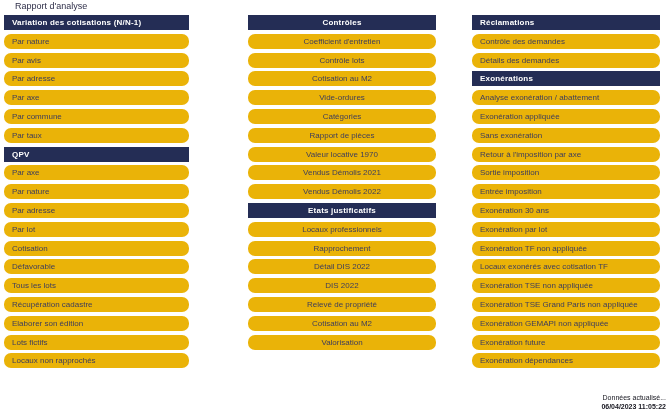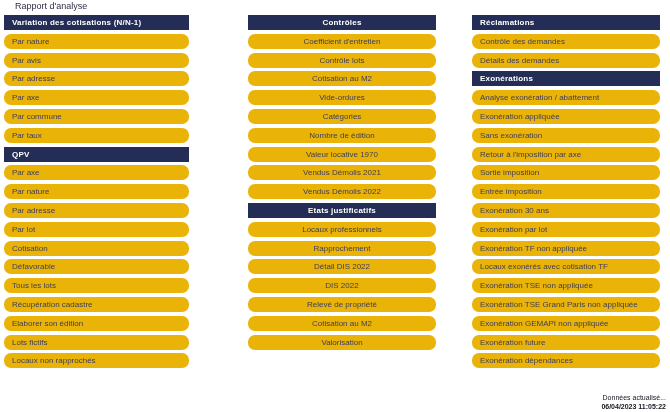--- a/index.html
+++ b/index.html
@@ -91,21 +91,21 @@
       <div class="row menu-item">Lots fictifs</div>
       <div class="row menu-item">Locaux non rapprochés</div>
     </div>
   <div class="menu-column col-1">
       <div class="row section-header">Contrôles</div>
       <div class="row menu-item">Coefficient d'entretien</div>
       <div class="row menu-item">Contrôle lots</div>
       <div class="row menu-item">Cotisation au M2</div>
       <div class="row menu-item">Vide-ordures</div>
       <div class="row menu-item">Catégories</div>
-      <div class="row menu-item">Nombre de édition</div>
+      <div class="row menu-item">Rapport de pièces</div>
       <div class="row menu-item">Valeur locative 1970</div>
       <div class="row menu-item">Vendus Démolis 2021</div>
       <div class="row menu-item">Vendus Démolis 2022</div>
       <div class="row section-header">Etats justificatifs</div>
       <div class="row menu-item">Locaux professionnels</div>
       <div class="row menu-item">Rapprochement</div>
       <div class="row menu-item">Détail DIS 2022</div>
       <div class="row menu-item">DIS 2022</div>
       <div class="row menu-item">Relevé de propriété</div>
       <div class="row menu-item">Cotisation au M2</div>

